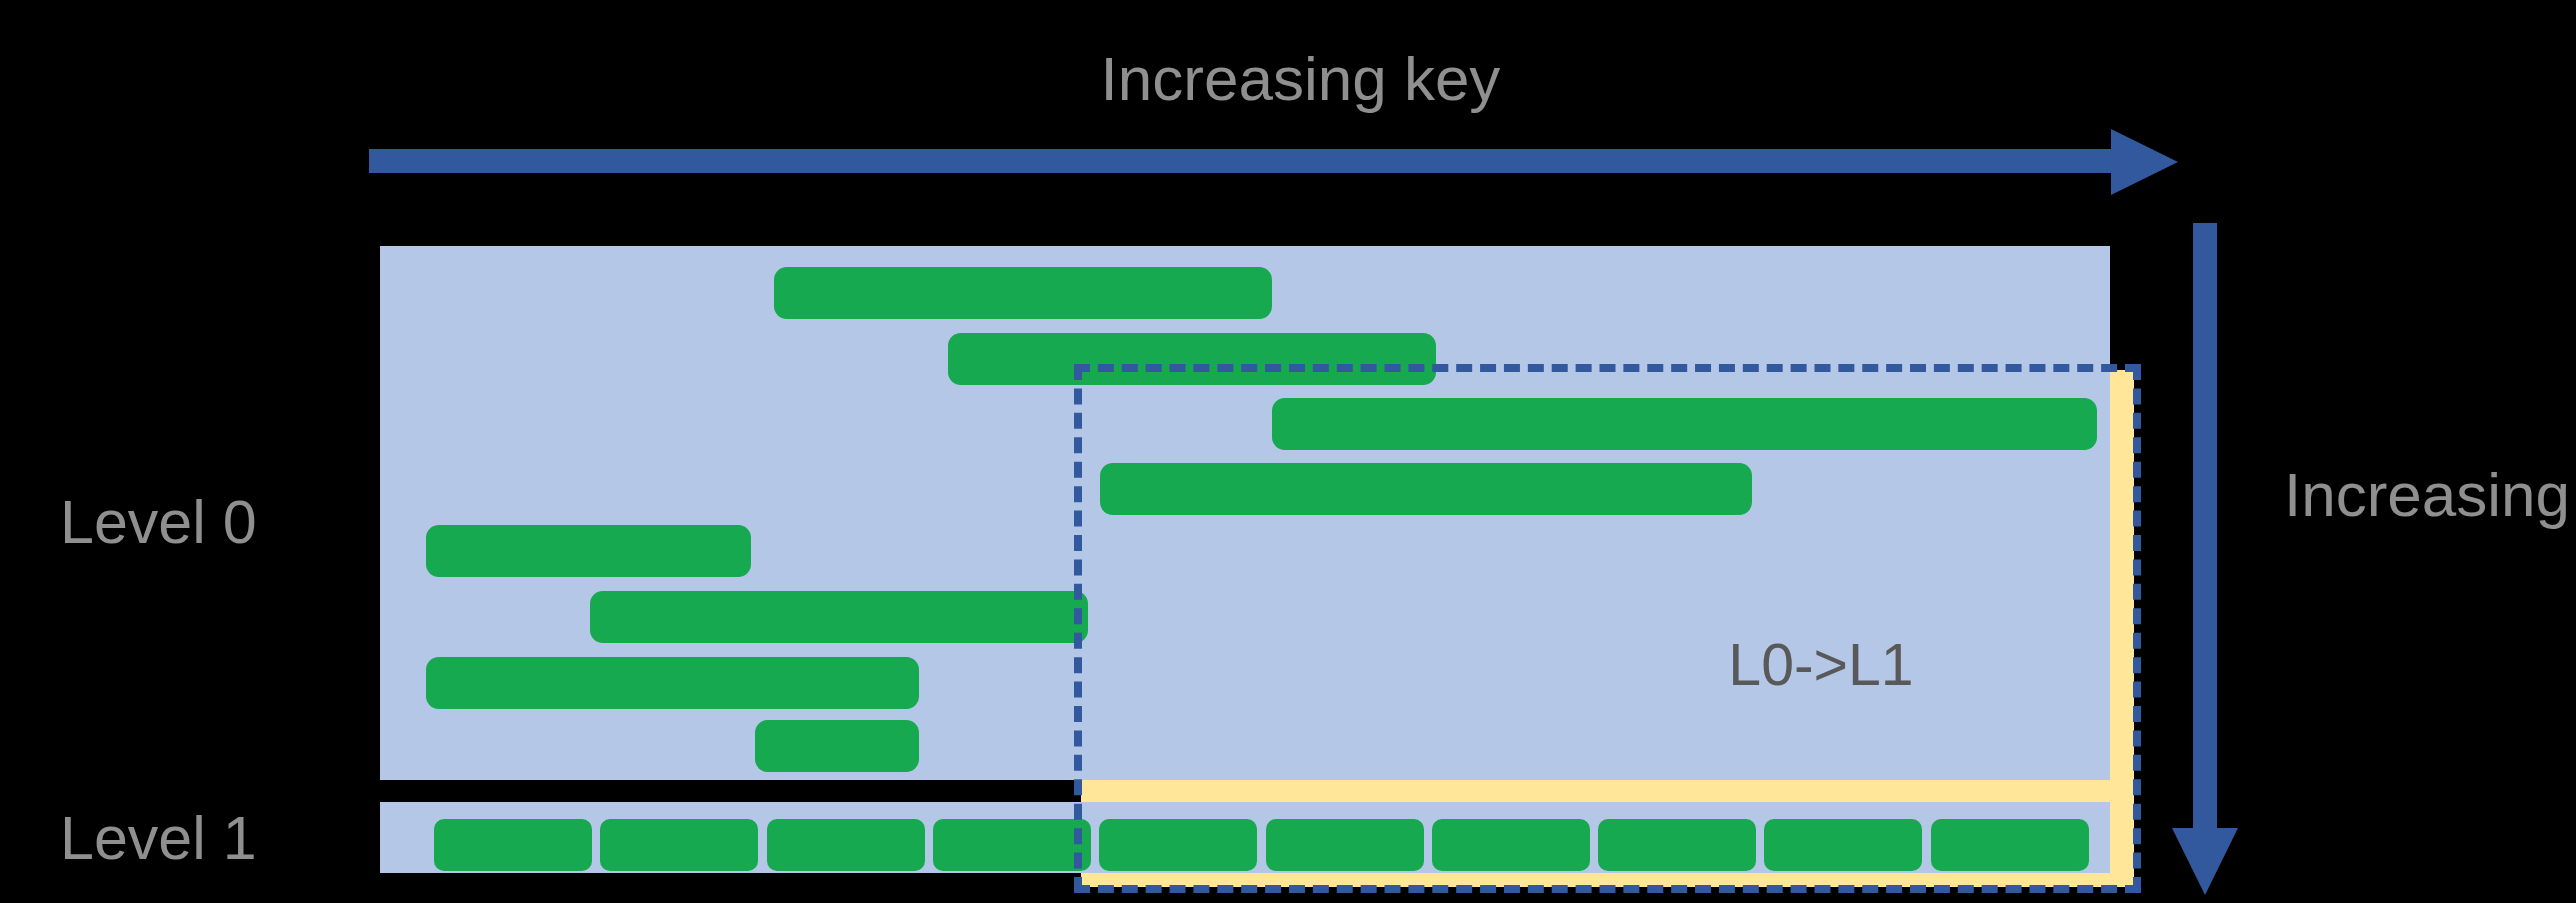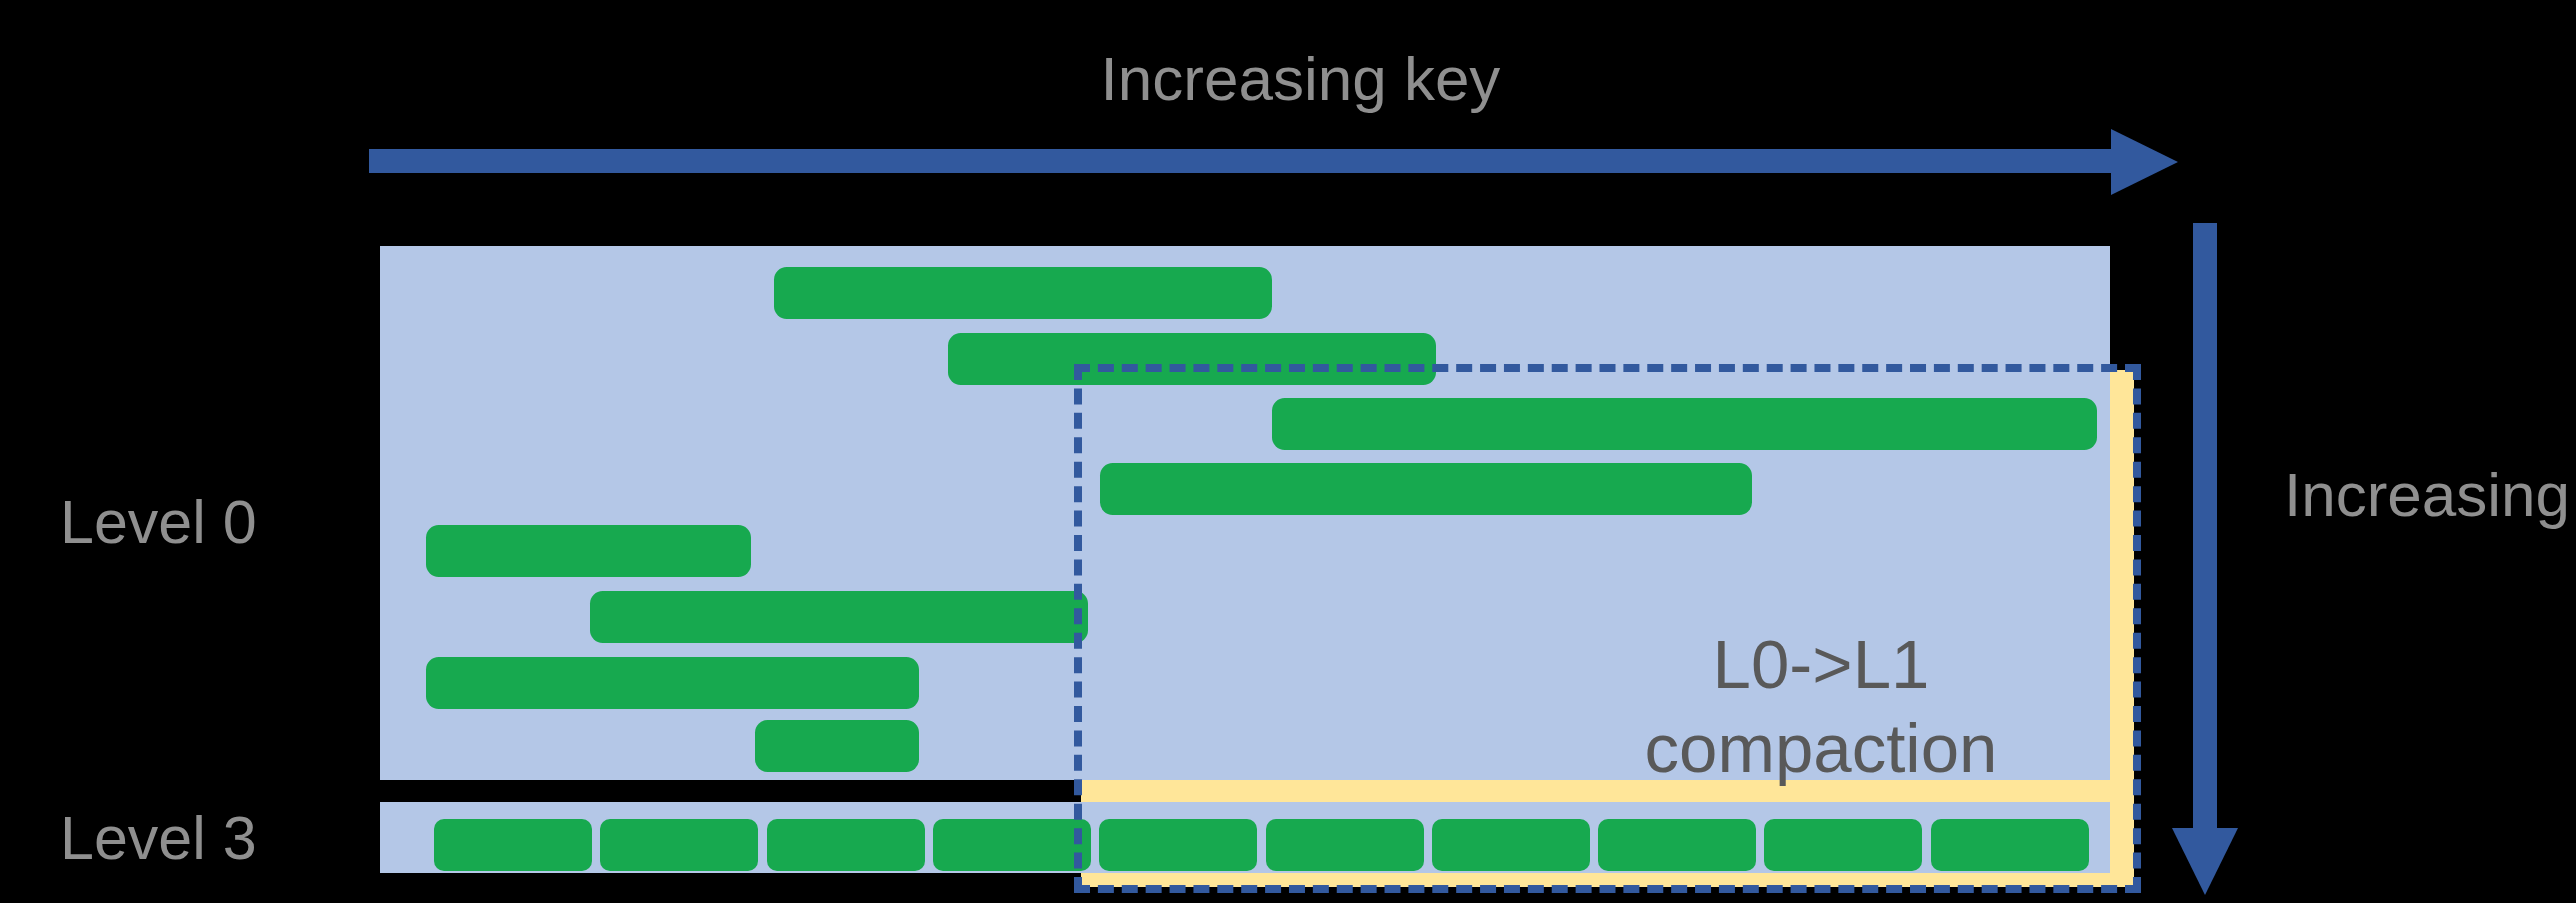--- a/index.html
+++ b/index.html
@@ -73,21 +73,21 @@
   .sst.l1 { top: 9.2px; border-radius: 10px; }
 
   .dashed-rect {
     position: absolute; left: 1058px; top: 348px; width: 1067px; height: 529px;
     border: 8.5px dashed var(--arrow, #32599E);
     background: transparent; z-index: 5;
   }
 
   .compaction-label {
     position: absolute; left: 1536px; top: 603px; width: 538px;
-    text-align: center; font-size: 69px; line-height: 76px;
+    text-align: center; font-size: 59px; line-height: 76px;
     color: var(--darkgray, #595959); z-index: 6;
   }
 </style>
 </head>
 <body>
 
 <div class="canvas">
 
   <div class="top-label">Increasing key</div>
 
@@ -95,21 +95,21 @@
   <div class="h-head"></div>
 
   <div class="v-shaft"></div>
   <div class="v-head"></div>
 
   <div class="age-label">
     <div>Increasing</div>
   </div>
 
   <div class="level-label level0-label">Level 0</div>
-  <div class="level-label level1-label">Level 3</div>
+  <div class="level-label level1-label">Level 1</div>
 
   <div class="highlight-rect"></div>
 
   <div class="level0-box" id="level0-box">
       <div class="sst" style="left: 386px; top: 13.4px; width: 498px;"></div>
       <div class="sst" style="left: 560px; top: 79px; width: 488px;"></div>
       <div class="sst" style="left: 884px; top: 144px; width: 825px;"></div>
       <div class="sst" style="left: 712px; top: 209px; width: 652px;"></div>
       <div class="sst" style="left: 38px; top: 271px; width: 325px;"></div>
       <div class="sst" style="left: 202px; top: 337px; width: 498px;"></div>
@@ -126,17 +126,16 @@
       <div class="sst l1" style="left: 1044px; width: 158px;"></div>
       <div class="sst l1" style="left: 1210px; width: 158px;"></div>
       <div class="sst l1" style="left: 1376px; width: 158px;"></div>
       <div class="sst l1" style="left: 1543px; width: 158px;"></div>
     </div>
 
   <div class="dashed-rect"></div>
 
   <div class="compaction-label">
     <div>L0-&gt;L1</div>
-    <div>compaction</div>
   </div>
 
 </div>
 
 
 </body></html>

